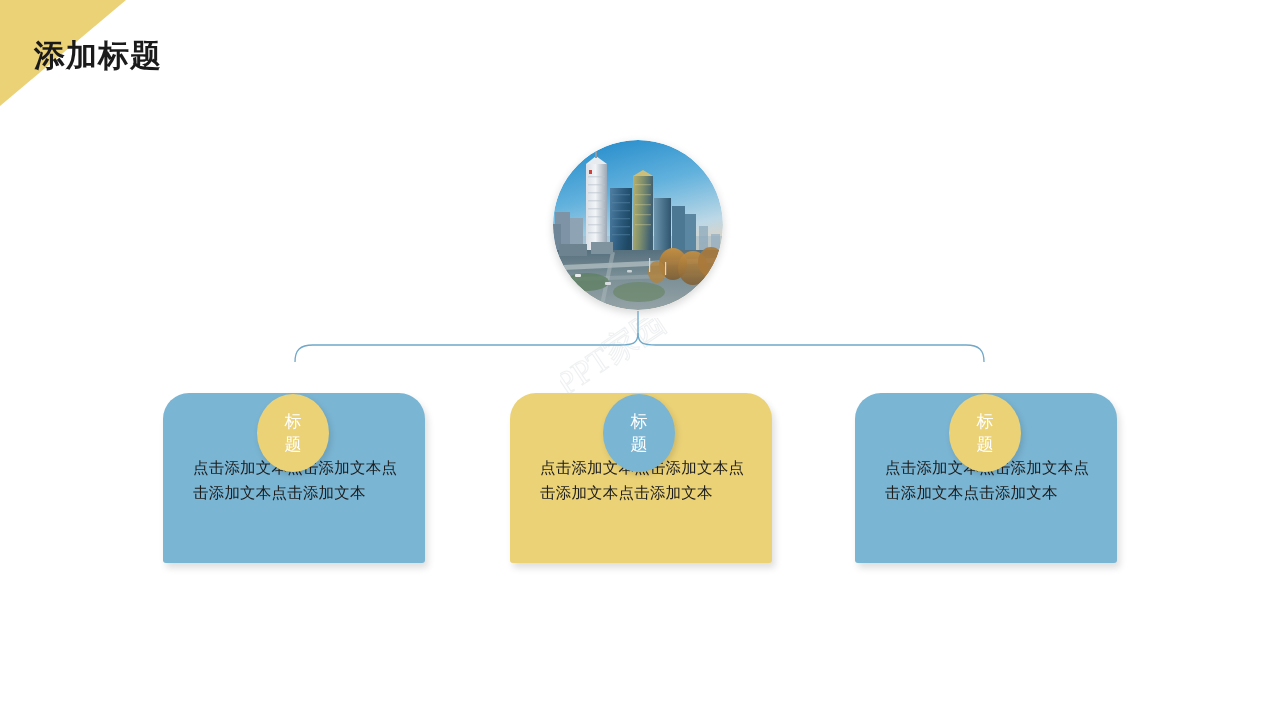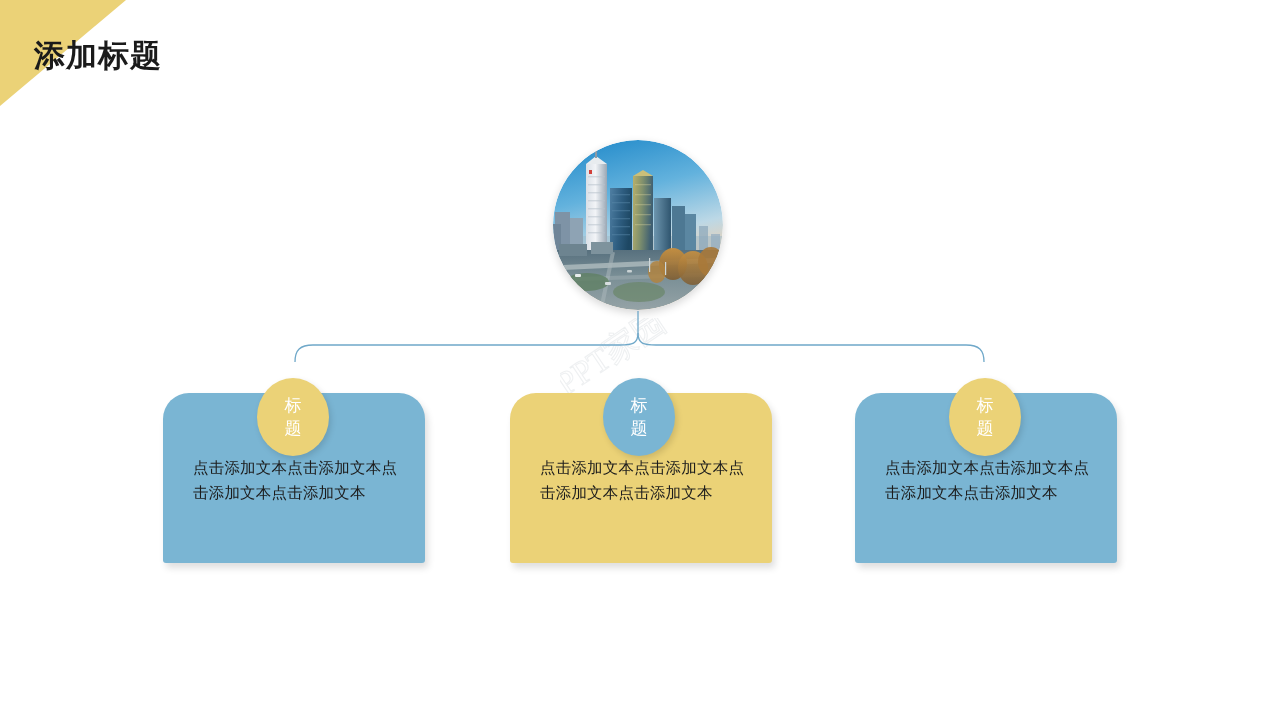--- a/index.html
+++ b/index.html
@@ -93,21 +93,21 @@
     font-size: 15.5px;
     line-height: 25px;
     color: #1c1c1c;
     font-family: "Liberation Serif", "DejaVu Serif", serif;
     letter-spacing: 0.2px;
   }
 
   
   .badge {
     position: absolute;
-    top: 378px;
+    top: 394px;
     width: 72px;
     height: 78px;
     border-radius: 50%;
     box-shadow: 2px 3px 6px rgba(0,0,0,0.13);
     display: flex;
     flex-direction: column;
     align-items: center;
     justify-content: center;
     box-sizing: border-box;
   }

